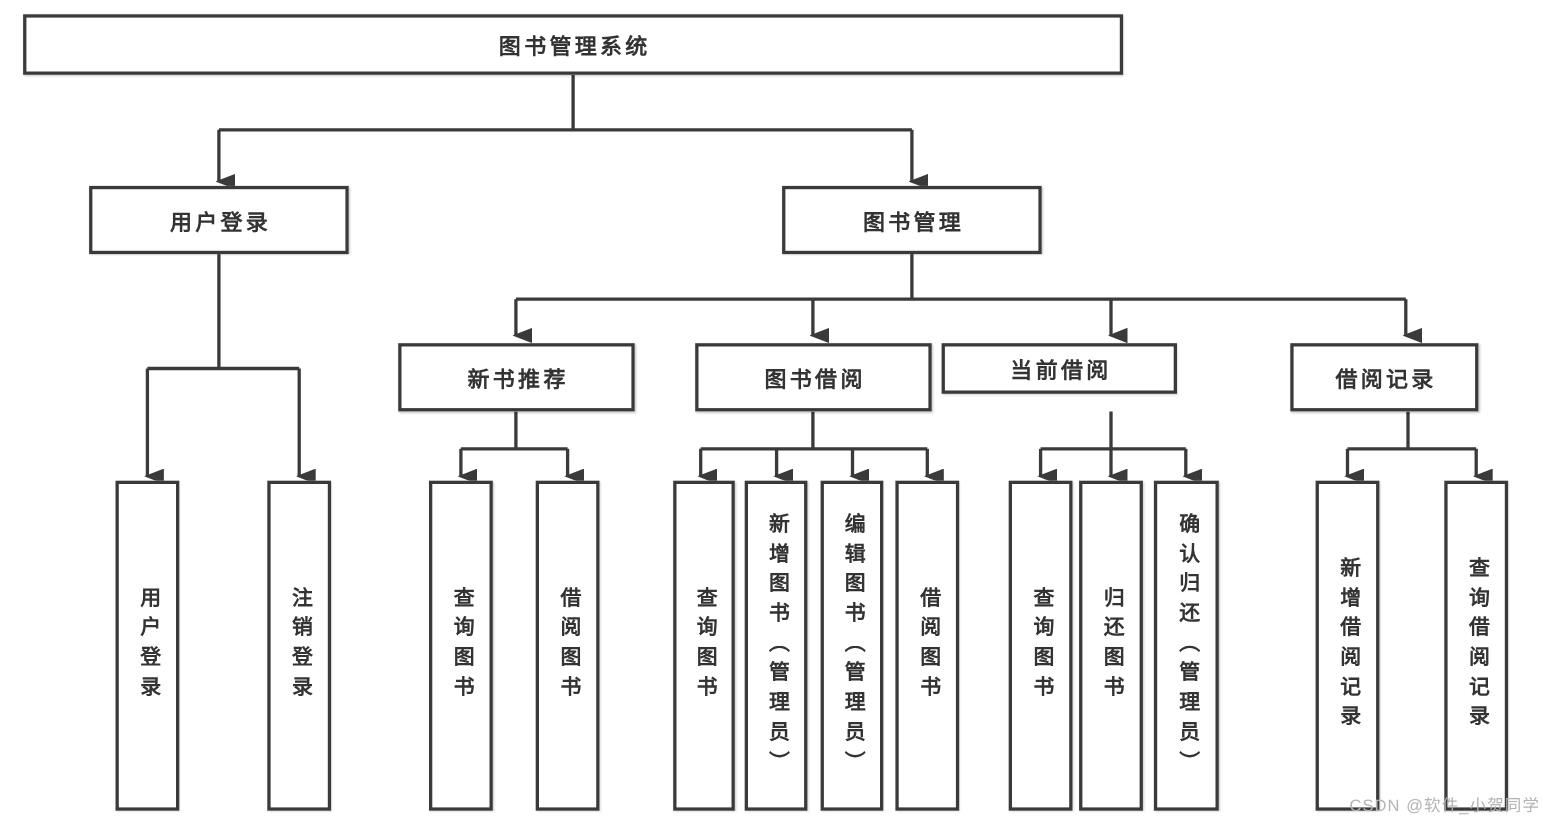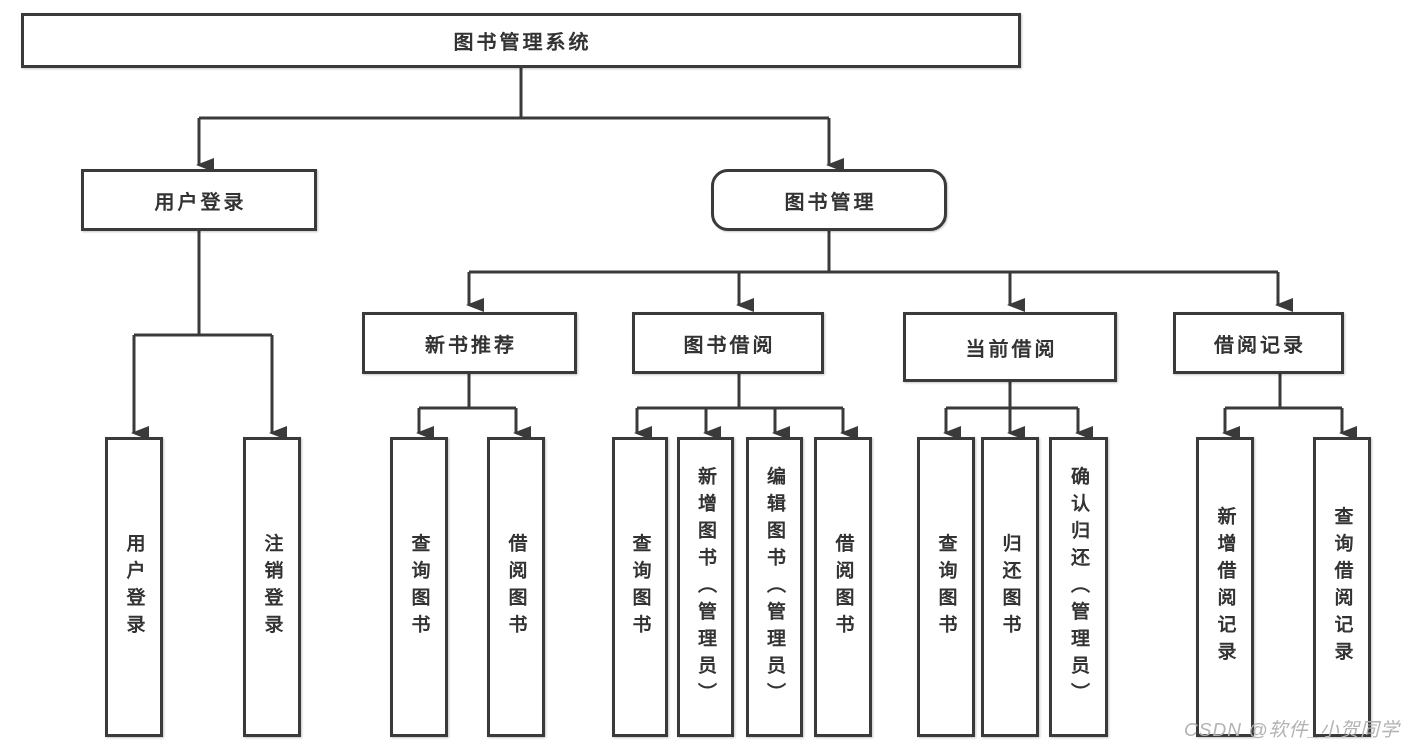--- a/index.html
+++ b/index.html
@@ -41,24 +41,23 @@
     letter-spacing: 8px;
     line-height: 1;
     text-indent: 0;
   }
   .watermark {
     position: absolute;
     right: 5px;
     bottom: 6px;
     z-index: 5;
     color: var(--wm, #b3b3b3);
-    font-size: 19px;
+    font-size: 15px;
     letter-spacing: 1px;
     white-space: nowrap;
-    font-style: italic;
   }
 </style>
 </head>
 <body>
 
 <div class="canvas" style="--line: #3a3a3a; --text: #333333; --boxbg: #ffffff; --bg: #ffffff; --wm: #b3b3b3;">
 
   <svg class="wires" width="1405" height="747" viewBox="0 0 1405 747">
     <defs>
       <marker id="arrow" markerUnits="userSpaceOnUse" markerWidth="14" markerHeight="18" refX="7" refY="15" orient="auto">
@@ -100,31 +99,31 @@
     <path marker-end="url(#arrow)" d="M1342,408 V433"></path>
   </svg>
 
   <div class="node" style="left:21px; top:13px; width:1000px; height:55px;">
     <span class="label">图书管理系统</span>
   </div>
 
   <div class="node" style="left:81px; top:169px; width:236px; height:62px;">
     <span class="label">用户登录</span>
   </div>
-  <div class="node" style="left:711px; top:169px; width:236px; height:62px;border-radius:17px;">
+  <div class="node" style="left:711px; top:169px; width:236px; height:62px;">
     <span class="label">图书管理</span>
   </div>
 
   <div class="node" style="left:362px; top:312px; width:215px; height:62px;">
     <span class="label">新书推荐</span>
   </div>
-  <div class="node" style="left:632px; top:312px; width:192px; height:62px;">
+  <div class="node" style="left:632px; top:312px; width:215px; height:62px;">
     <span class="label">图书借阅</span>
   </div>
-  <div class="node" style="left:903px; top:312px; width:214px; height:70px;text-align:right;">
+  <div class="node" style="left:856px; top:312px; width:214px; height:46px;text-align:right;">
     <span class="label">当前借阅</span>
   </div>
   <div class="node" style="left:1173px; top:312px; width:171px; height:62px;">
     <span class="label">借阅记录</span>
   </div>
 
   <div class="node leaf" style="left:105px; top:437px; width:58px; height:300px;">
     <span class="label">用户登录</span>
   </div>
   <div class="node leaf" style="left:243px; top:437px; width:58px; height:300px;">

